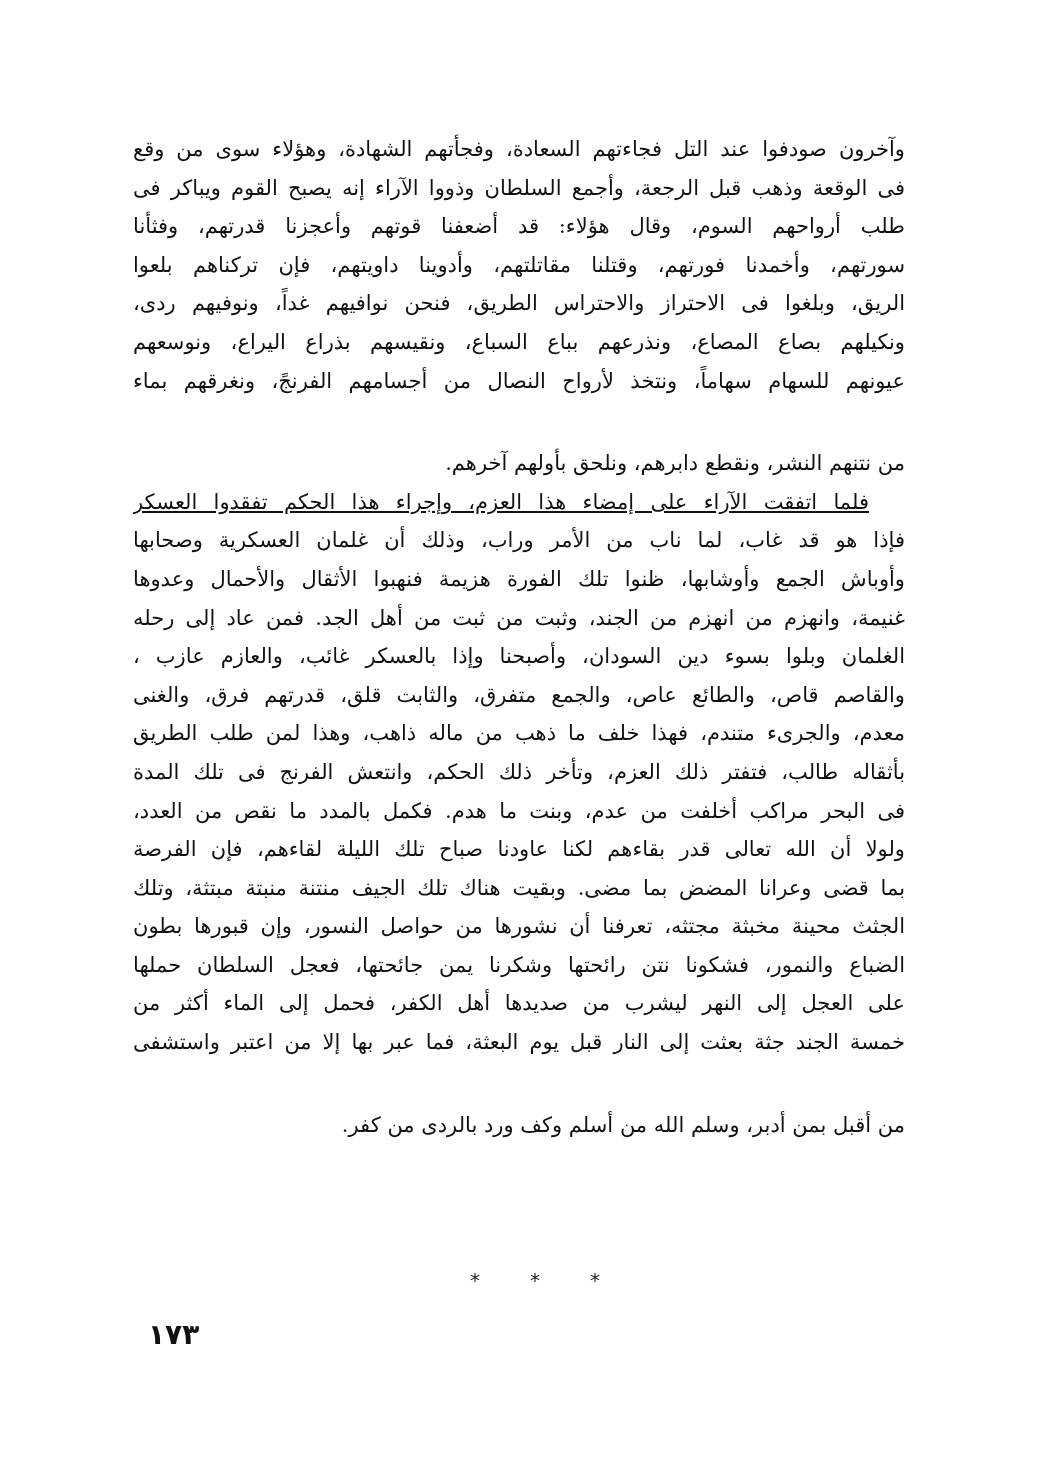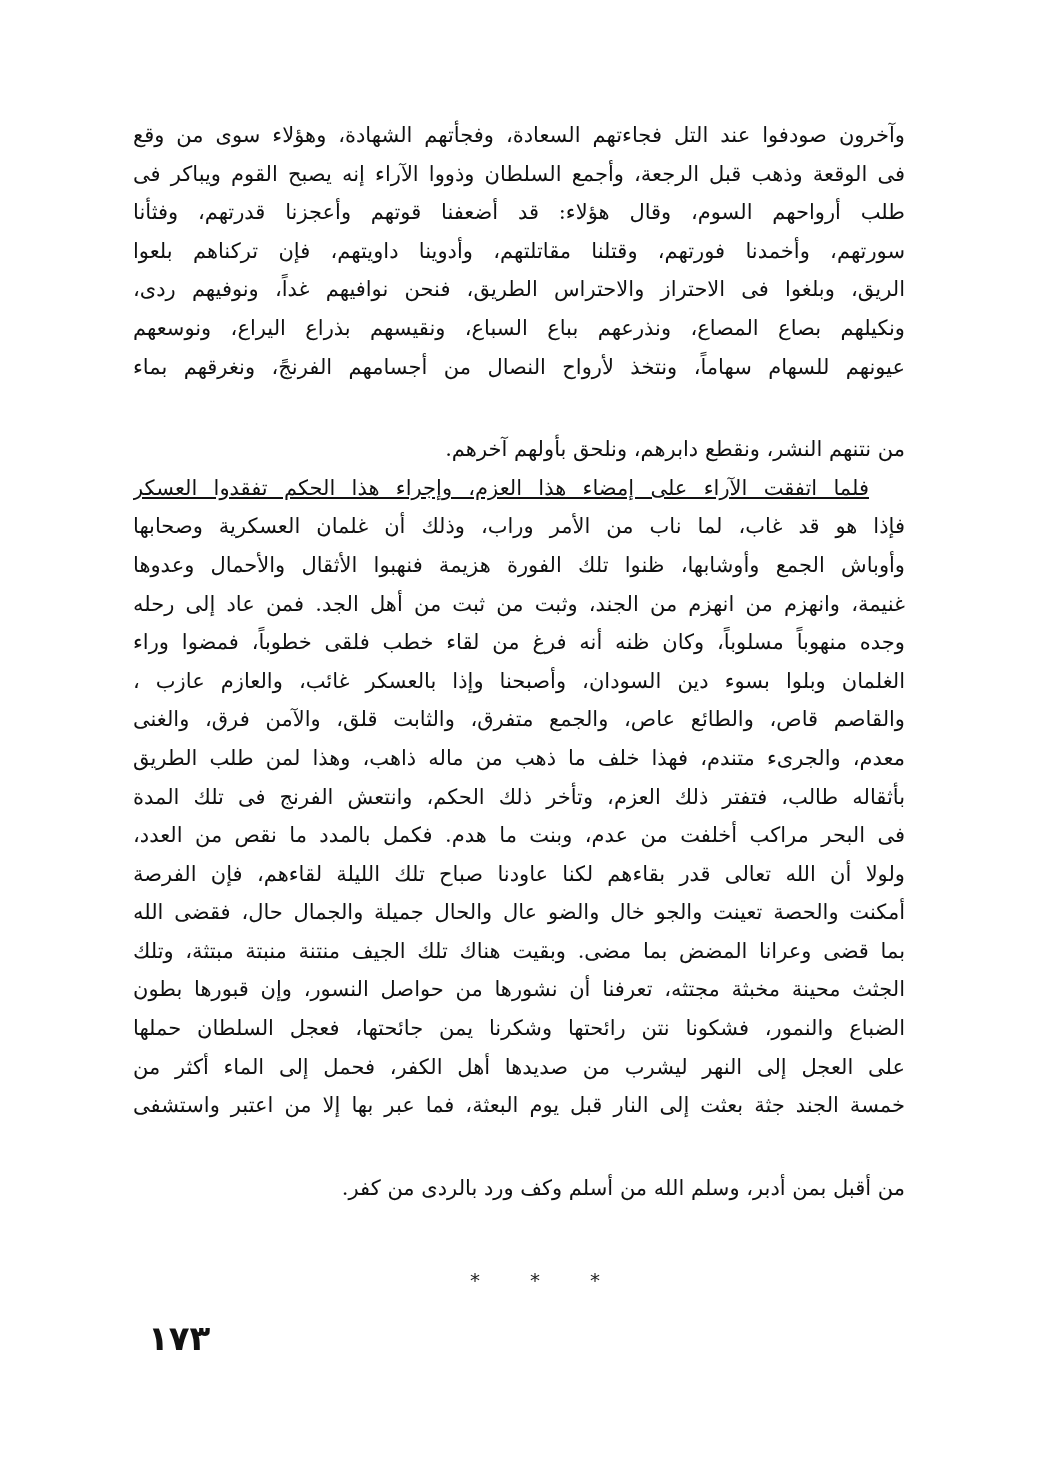--- a/index.html
+++ b/index.html
@@ -18,21 +18,21 @@
     .page {
       position: absolute;
       left: 0; top: 0;
       width: 1050px;
       height: 1463px;
       background: #ffffff;
     }
     .text-block {
       position: absolute;
       left: 133px;
-      top: 116px;
+      top: 130px;
       width: 772px;
       direction: rtl;
     }
     .line {
       display: block;
       height: 38.6px;
       line-height: 38.6px;
       font-size: 21px;
       white-space: nowrap;
       text-align: justify;
@@ -56,21 +56,21 @@
       display: flex;
       justify-content: space-between;
       font-size: 20px;
       color: #222222;
       font-family: "DejaVu Sans", sans-serif;
     }
     .page-number {
       position: absolute;
       left: 148px;
       top: 1318px;
-      font-size: 34px;
+      font-size: 28px;
       font-weight: bold;
       color: #111111;
       direction: rtl;
       letter-spacing: 2px;
       font-family: "DejaVu Sans", sans-serif;
     }
   </style>
 </head>
 <body>
 
@@ -81,28 +81,26 @@
     <span class="line">طلب أرواحهم السوم، وقال هؤلاء: قد أضعفنا قوتهم وأعجزنا قدرتهم، وفثأنا</span>
     <span class="line">سورتهم، وأخمدنا فورتهم، وقتلنا مقاتلتهم، وأدوينا داويتهم، فإن تركناهم بلعوا</span>
     <span class="line">الريق، وبلغوا فى الاحتراز والاحتراس الطريق، فنحن نوافيهم غداً، ونوفيهم ردى،</span>
     <span class="line">ونكيلهم بصاع المصاع، ونذرعهم بباع السباع، ونقيسهم بذراع اليراع، ونوسعهم</span>
     <span class="line">عيونهم للسهام سهاماً، ونتخذ لأرواح النصال من أجسامهم الفرنجً، ونغرقهم بماء</span>
     <span class="line last">من نتنهم النشر، ونقطع دابرهم، ونلحق بأولهم آخرهم.</span>
     <span class="line indent">فلما اتفقت الآراء على إمضاء هذا العزم، وإجراء هذا الحكم تفقدوا العسكر</span>
     <span class="line">فإذا هو قد غاب، لما ناب من الأمر وراب، وذلك أن غلمان العسكرية وصحابها</span>
     <span class="line">وأوباش الجمع وأوشابها، ظنوا تلك الفورة هزيمة فنهبوا الأثقال والأحمال وعدوها</span>
     <span class="line">غنيمة، وانهزم من انهزم من الجند، وثبت من ثبت من أهل الجد. فمن عاد إلى رحله</span>
-    <span class="line">وجده منهوباً مسلوباً، وكان ظنه أنه فرغ من لقاء خطب فلقى خطوباً، فمضوا وراء</span>
     <span class="line">الغلمان وبلوا بسوء دين السودان، وأصبحنا وإذا بالعسكر غائب، والعازم عازب ،</span>
-    <span class="line">والقاصم قاص، والطائع عاص، والجمع متفرق، والثابت قلق، والآمن فرق، والغنى</span>
+    <span class="line">والقاصم قاص، والطائع عاص، والجمع متفرق، والثابت قلق، قدرتهم فرق، والغنى</span>
     <span class="line">معدم، والجرىء متندم، فهذا خلف ما ذهب من ماله ذاهب، وهذا لمن طلب الطريق</span>
     <span class="line">بأثقاله طالب، فتفتر ذلك العزم، وتأخر ذلك الحكم، وانتعش الفرنج فى تلك المدة</span>
     <span class="line">فى البحر مراكب أخلفت من عدم، وبنت ما هدم. فكمل بالمدد ما نقص من العدد،</span>
     <span class="line">ولولا أن الله تعالى قدر بقاءهم لكنا عاودنا صباح تلك الليلة لقاءهم، فإن الفرصة</span>
-    <span class="line">أمكنت والحصة تعينت والجو خال والضو عال والحال جميلة والجمال حال، فقضى الله</span>
     <span class="line">بما قضى وعرانا المضض بما مضى. وبقيت هناك تلك الجيف منتنة منبتة مبتثة، وتلك</span>
     <span class="line">الجثث محينة مخبثة مجتثه، تعرفنا أن نشورها من حواصل النسور، وإن قبورها بطون</span>
     <span class="line">الضباع والنمور، فشكونا نتن رائحتها وشكرنا يمن جائحتها، فعجل السلطان حملها</span>
     <span class="line">على العجل إلى النهر ليشرب من صديدها أهل الكفر، فحمل إلى الماء أكثر من</span>
     <span class="line">خمسة الجند جثة بعثت إلى النار قبل يوم البعثة، فما عبر بها إلا من اعتبر واستشفى</span>
     <span class="line last">من أقبل بمن أدبر، وسلم الله من أسلم وكف ورد بالردى من كفر.</span>
   </div>
 
   <div class="separator">
     <span>*</span>

